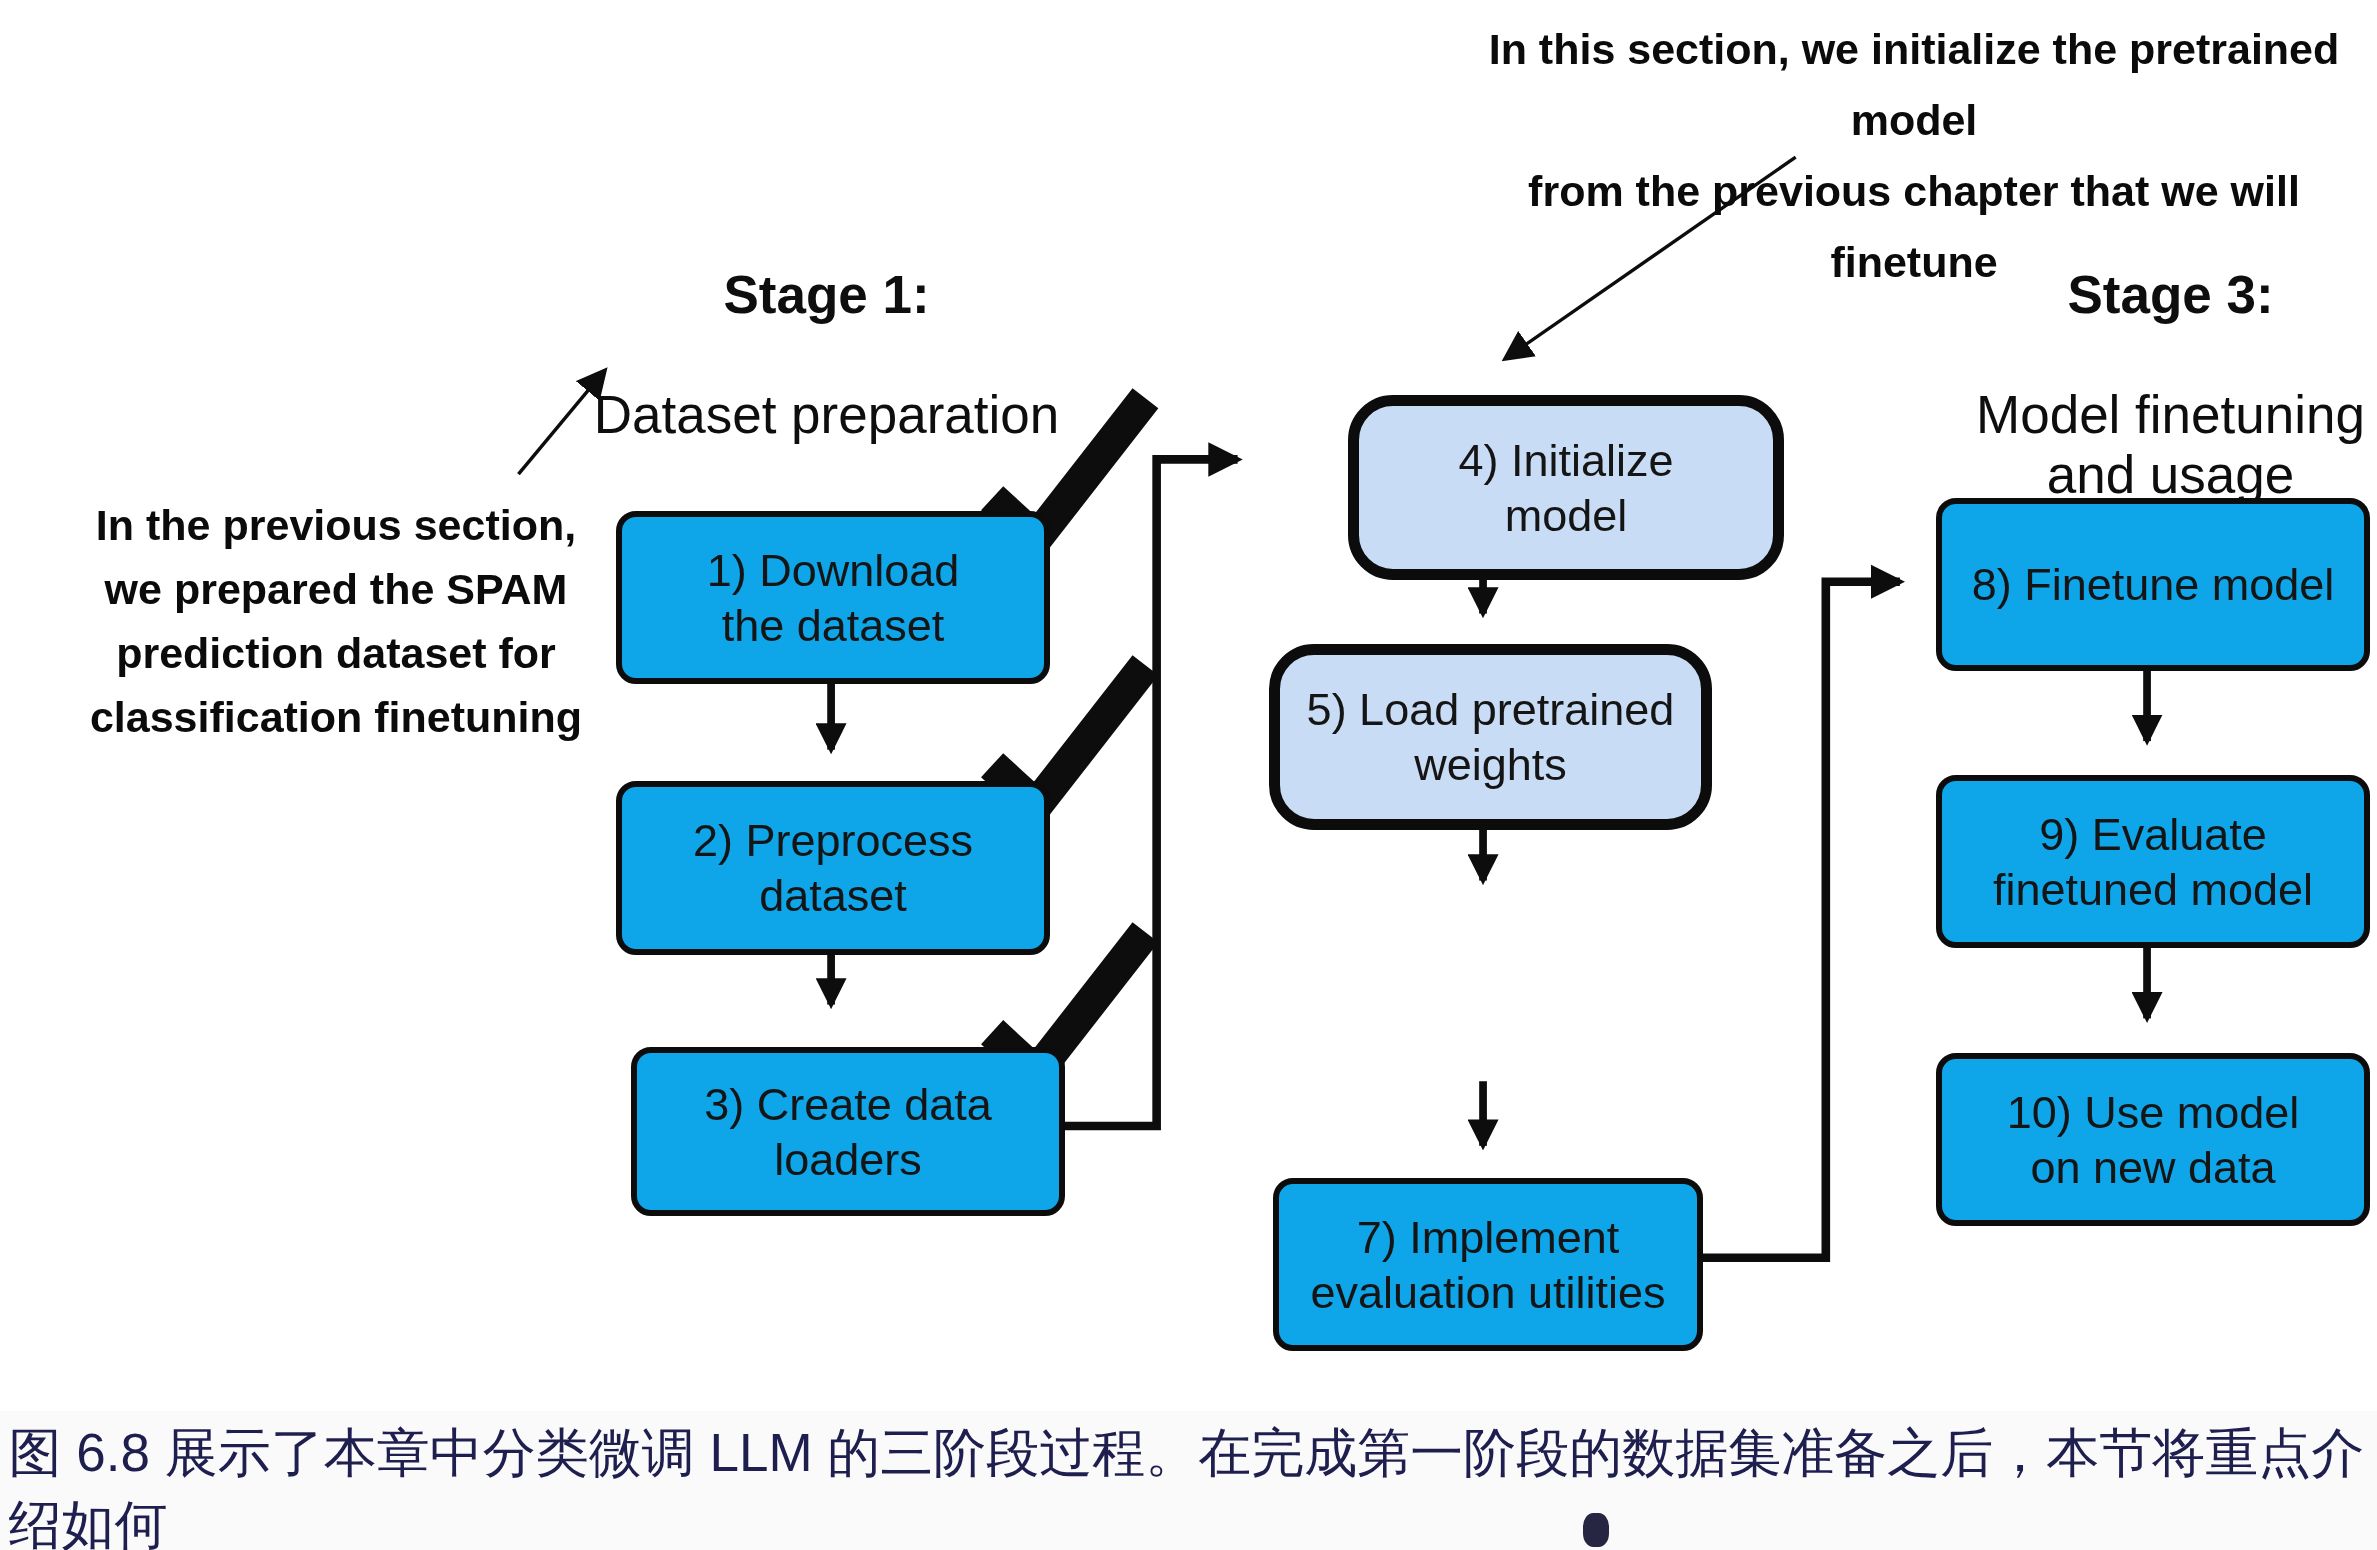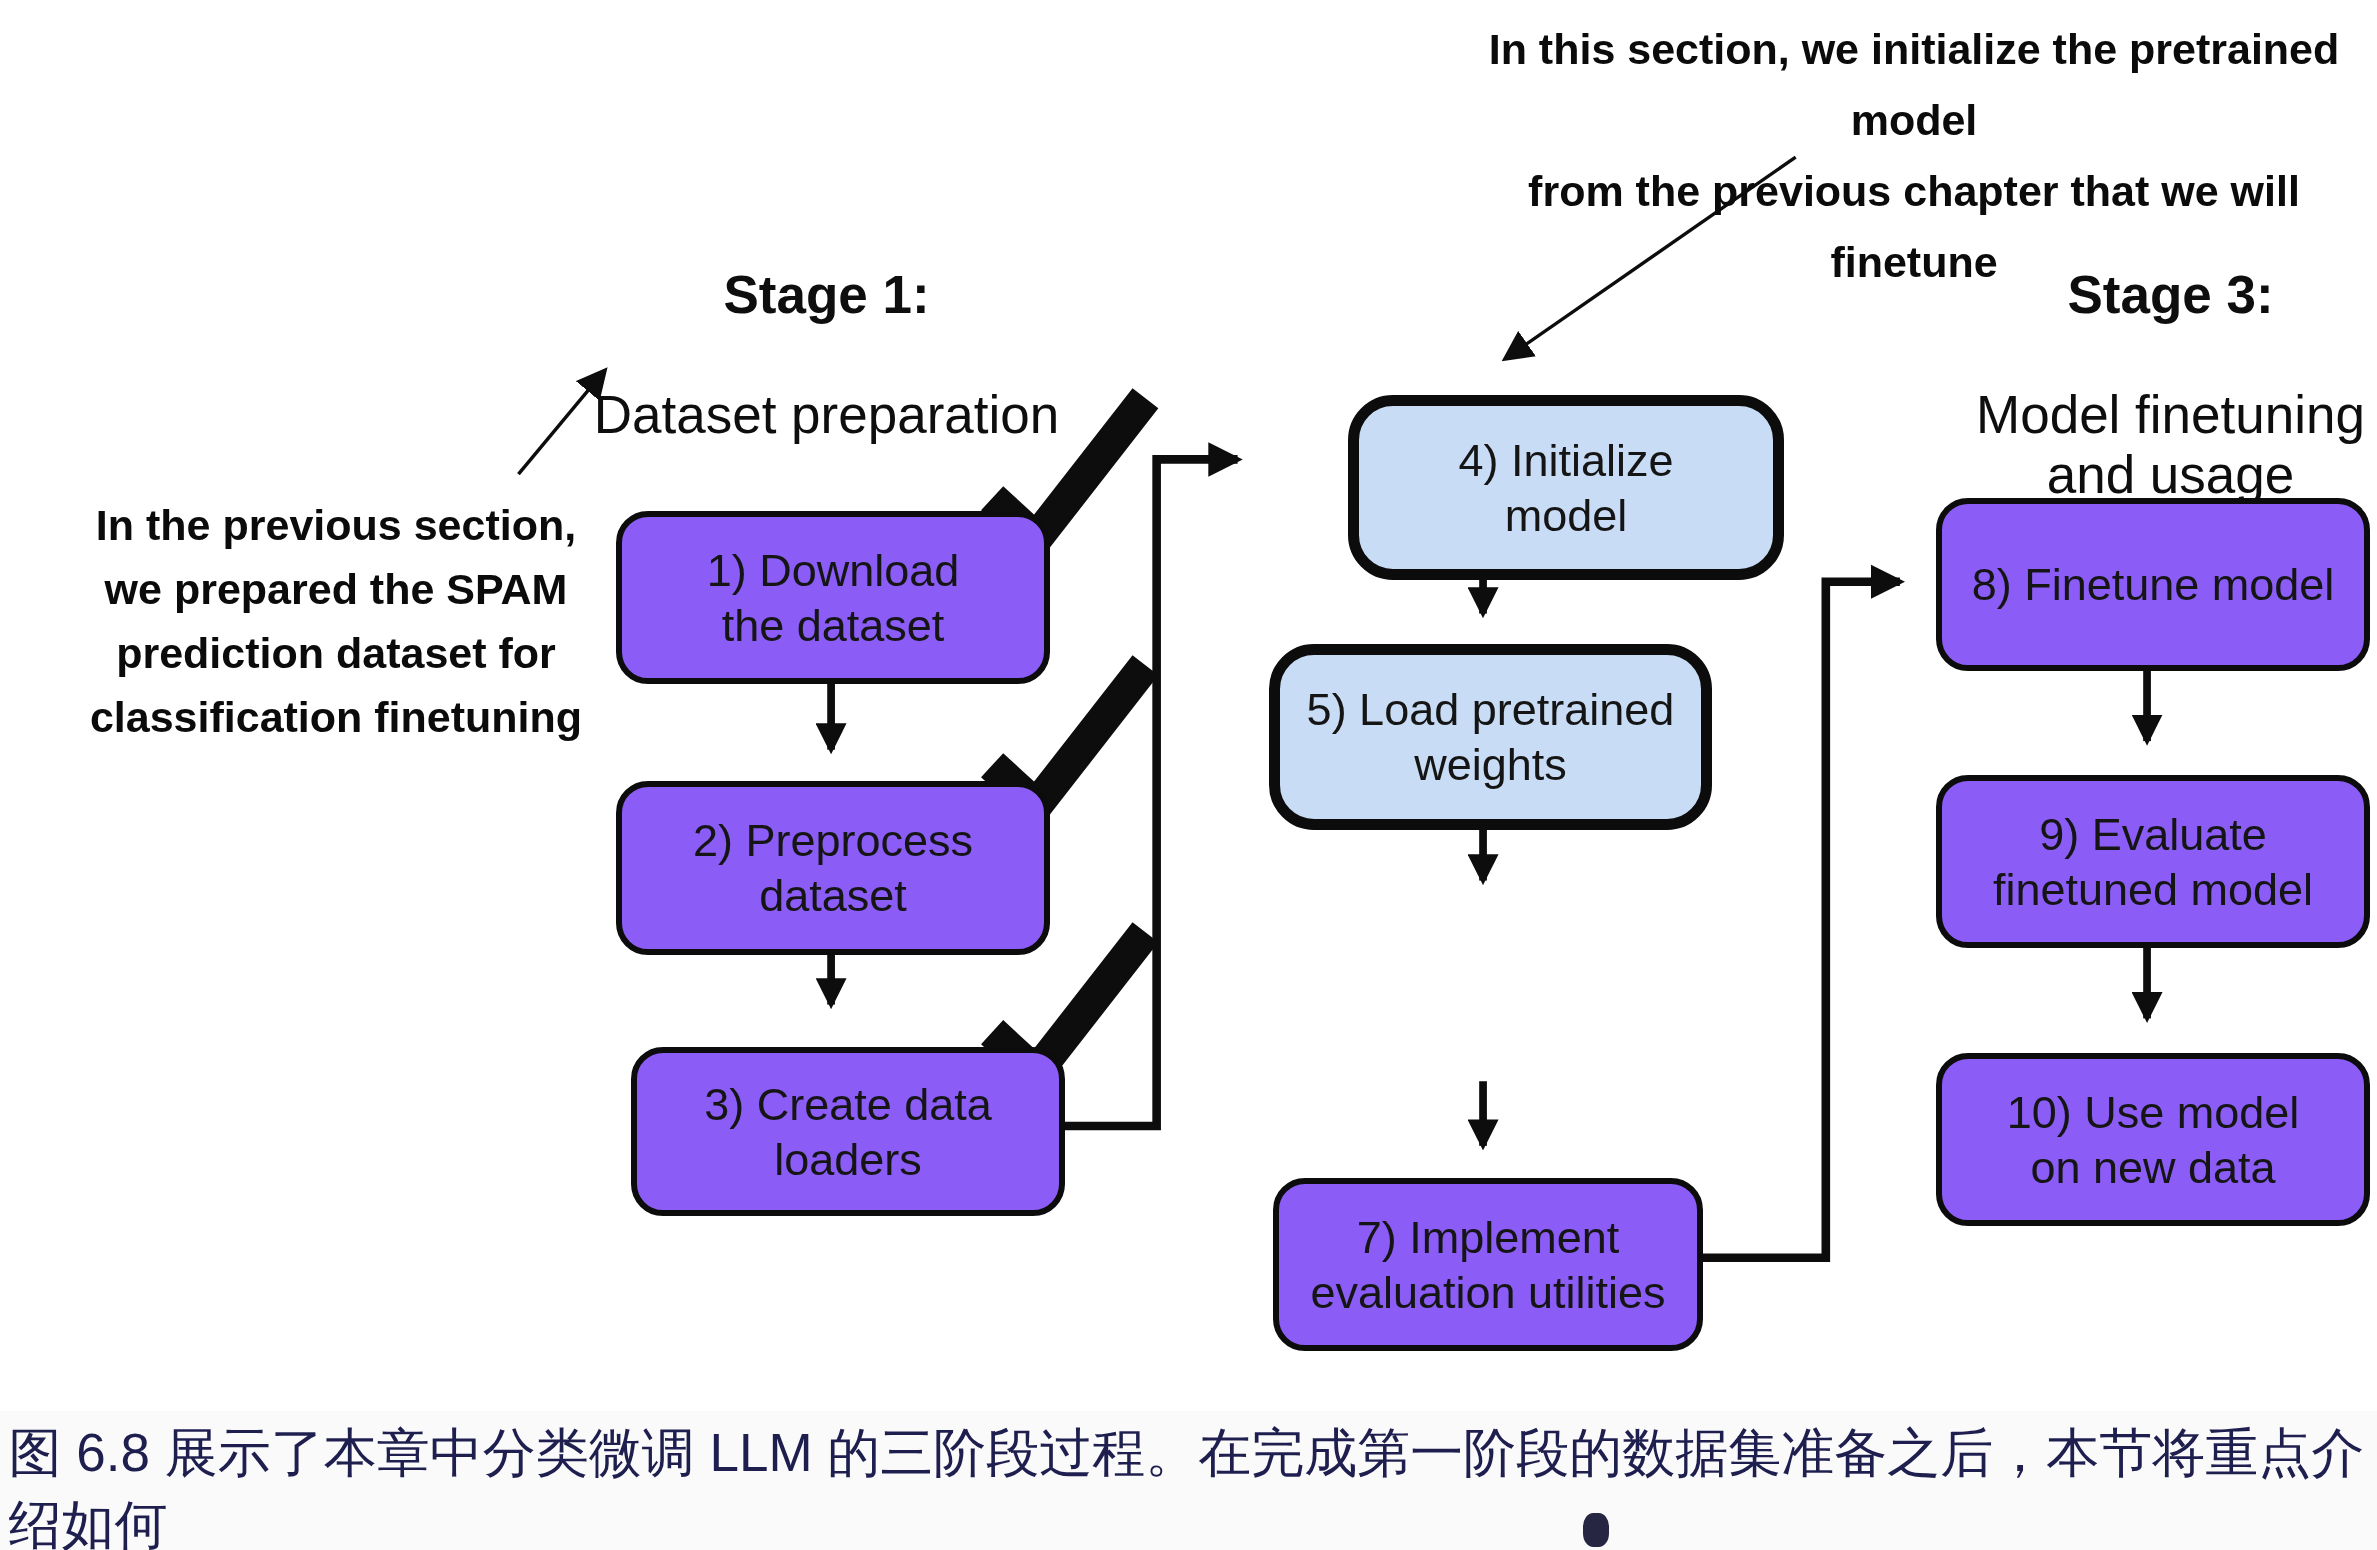--- a/index.html
+++ b/index.html
@@ -18,21 +18,21 @@
   .stage-header{position:absolute;width:551px;text-align:center;color:#0e0e0e;
                 font-size:53px;line-height:60px;white-space:pre-line;}
   .stage-header .t{font-weight:700;}
 
   .annotation{position:absolute;text-align:center;font-weight:700;color:#0b0b0b;
               white-space:pre-line;}
   .annotation.top{left:1440px;top:13.8px;width:948px;font-size:43px;line-height:71px;}
   .annotation.left{left:86px;top:493px;width:500px;font-size:43px;line-height:64px;}
 
   .box{position:absolute;display:flex;align-items:center;justify-content:center;
-       background:#8b5cf6;border:6px solid #0c0c0c;border-radius:32px;
+       background:#0ea5e9;border:6px solid #0c0c0c;border-radius:20px;
        color:#151515;font-size:45px;line-height:55px;text-align:center;white-space:pre-line;}
   .box.blue{background:var(--highlight);border-width:11.2px;border-radius:45px;}
 
   .b1{left:616px;top:511px;width:422px;height:161px;}
   .b2{left:616px;top:781px;width:422px;height:162px;}
   .b3{left:631px;top:1047px;width:422px;height:157px;text-align:center;}
   .b4{left:1348px;top:377px;width:414px;height:163px;margin-top:18px;}
   .b5{left:1269px;top:644px;width:421px;height:164px;}
   .b6{left:1273px;top:911px;width:418px;height:161px;}
   .b7{left:1273px;top:1178px;width:418px;height:161px;}

